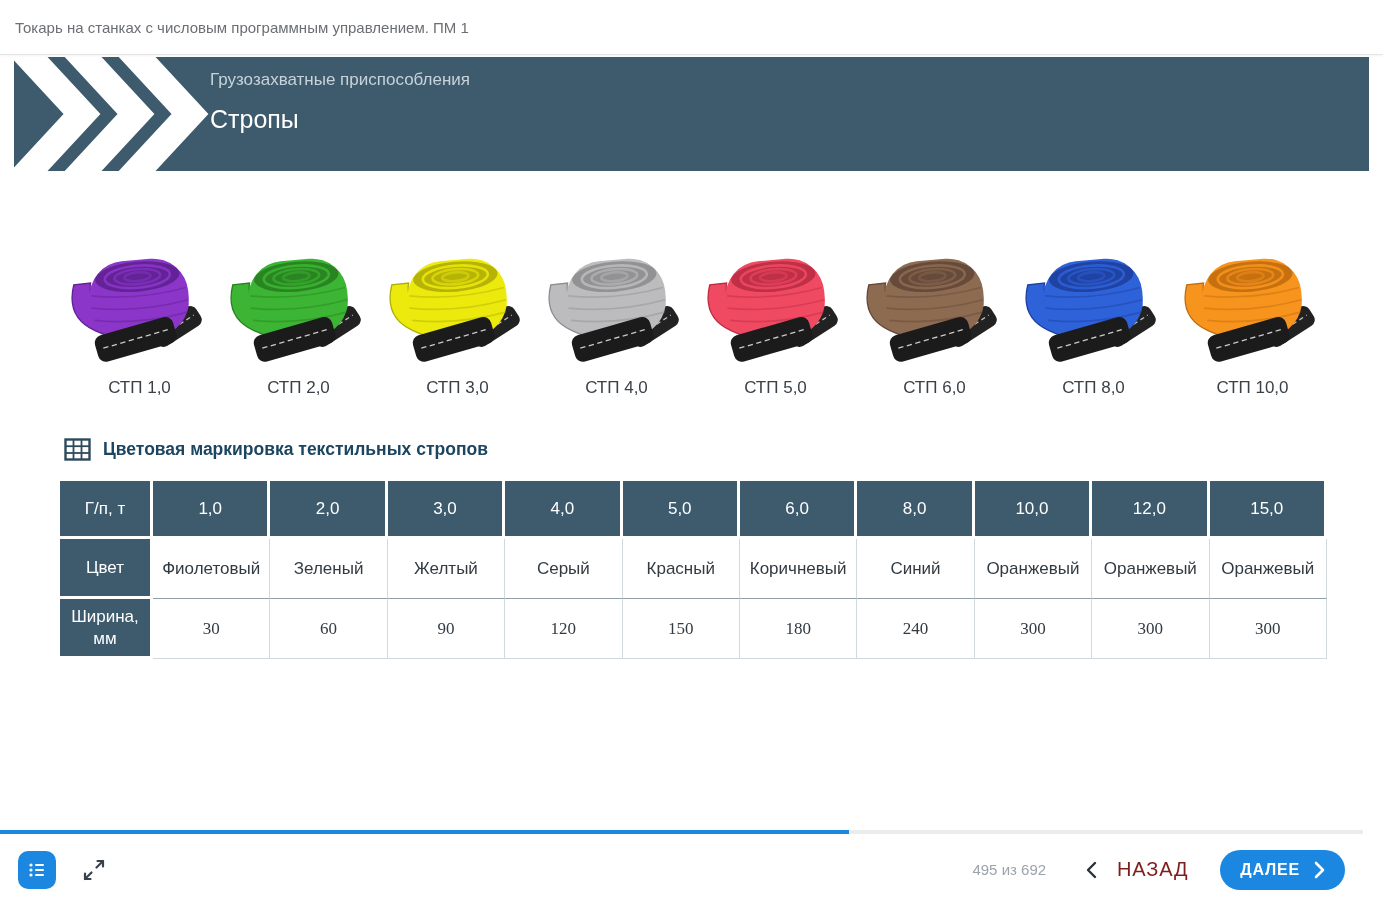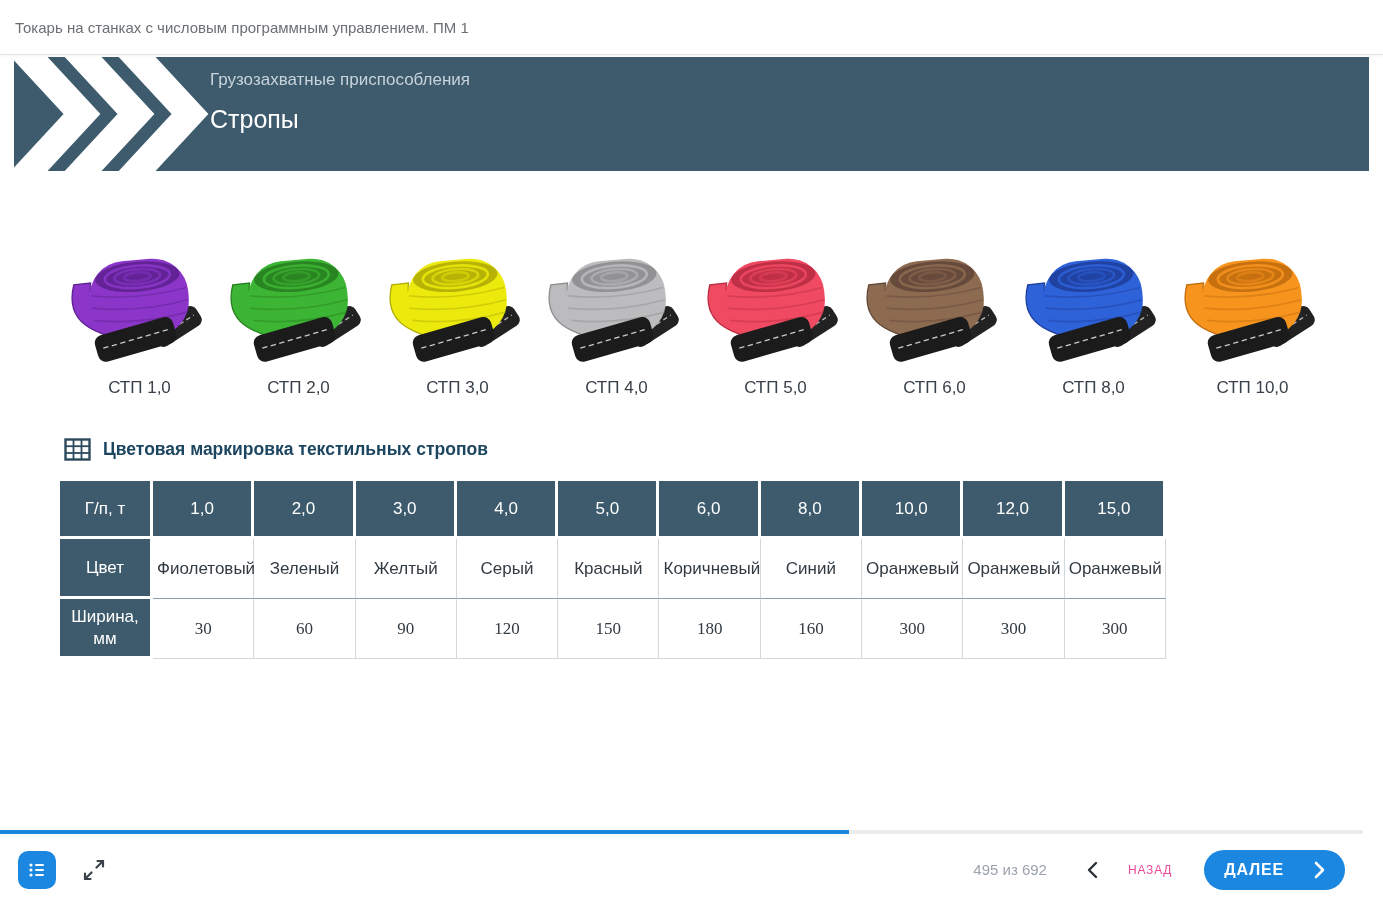--- a/index.html
+++ b/index.html
@@ -33,21 +33,21 @@
 
   .slings{display:grid;grid-template-columns:repeat(8,1fr);margin-top:34px;width:1272px;}
   .sling{display:flex;flex-direction:column;align-items:center;}
   .sling svg{width:150px;height:133px;display:block;}
   .sling-label{margin-top:10px;font-size:17px;color:#3a4149;text-align:center;}
 
   .table-heading{display:flex;align-items:center;gap:12px;margin-top:40px;margin-left:4px;}
   .table-heading-label{font-size:17.5px;font-weight:bold;color:var(--heading);}
 
   table.marking{border-collapse:separate;border-spacing:0;table-layout:fixed;
-    width:1106px;margin-top:20px;}
+    width:1267px;margin-top:20px;}
   table.marking th{background:var(--banner);color:#fff;font-weight:400;font-size:17px;
     border-right:3px solid #fff;border-bottom:3px solid #fff;text-align:center;
     padding:2px 4px;line-height:1.25;}
   table.marking td{background:#fff;color:#333b42;font-size:17px;text-align:center;
     border-right:1px solid #d2d9dd;padding:2px 4px;}
   table.marking tr.row-colors td{border-bottom:1px solid #8f9ea8;}
   table.marking tr.row-widths td{border-bottom:1px solid #d2d9dd;font-family:Liberation Serif, serif;}
   table.marking col.lead{width:93px;}
   table.marking tr{height:58px;}
   table.marking tr.row-colors, table.marking tr.row-widths{height:60px;}
@@ -56,26 +56,26 @@
   .footer{position:absolute;left:0;bottom:0;width:1363px;height:75px;background:#fff;}
   .progress-track{position:relative;height:4px;width:100%;background:#ececec;}
   .progress-fill{position:absolute;left:0;top:0;height:4px;background:var(--accent);}
   .footer-row{height:71px;display:flex;align-items:center;padding:0 18px;}
   .menu-btn{width:38px;height:38px;border-radius:10px;background:var(--accent);
     display:flex;align-items:center;justify-content:center;cursor:pointer;border:none;}
   .expand-btn{margin-left:24px;background:none;border:none;cursor:pointer;
     display:flex;align-items:center;justify-content:center;width:28px;height:28px;}
   .footer-spacer{flex:1;}
   .page-indicator{color:#9ba3ac;font-size:15px;margin-right:40px;}
-  .back-ctl{display:flex;align-items:center;gap:30px;color:#ec4899;font-size:12px;
+  .back-ctl{display:flex;align-items:center;gap:20px;color:#7f1d1d;font-size:20px;
     letter-spacing:.8px;cursor:pointer;background:none;border:none;margin-right:32px;
     font-family:"Liberation Sans", sans-serif;}
   .next-btn{height:40px;border-radius:20px;background:var(--accent);color:#fff;
     font-size:16px;font-weight:bold;letter-spacing:.8px;border:none;cursor:pointer;
-    display:flex;align-items:center;gap:30px;padding:0 20px;
+    display:flex;align-items:center;gap:14px;padding:0 20px;
     font-family:"Liberation Sans", sans-serif;}
 </style>
 </head>
 <body>
 
 <div class="screen">
 
   <div class="topbar">
     <span class="topbar-title">Токарь на станках с числовым программным управлением. ПМ 1</span>
   </div>
@@ -340,21 +340,21 @@
             <td>Оранжевый</td>
           </tr>
           <tr class="row-widths">
             <th>Ширина, мм</th>
             <td>30</td>
             <td>60</td>
             <td>90</td>
             <td>120</td>
             <td>150</td>
             <td>180</td>
-            <td>160</td>
+            <td>240</td>
             <td>300</td>
             <td>300</td>
             <td>300</td>
           </tr>
         </tbody>
     </table>
   </div>
 
   <div class="footer">
     <div class="progress-track">

